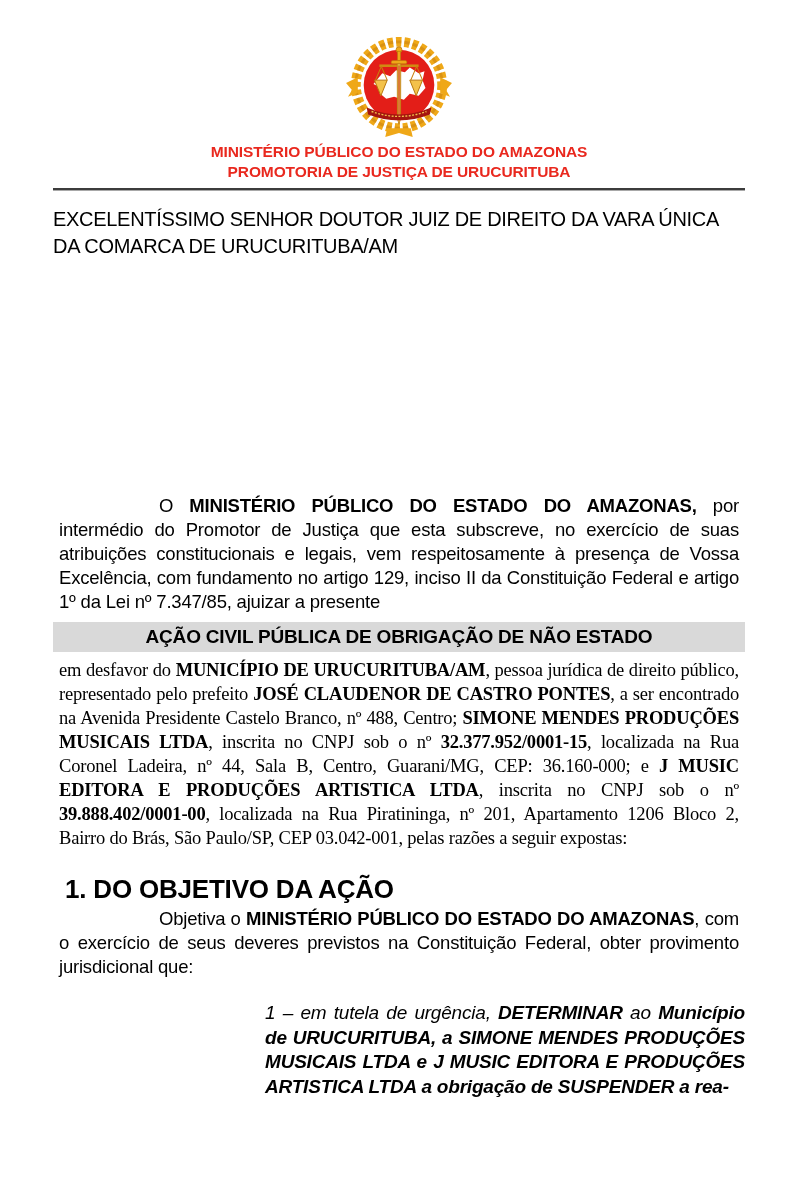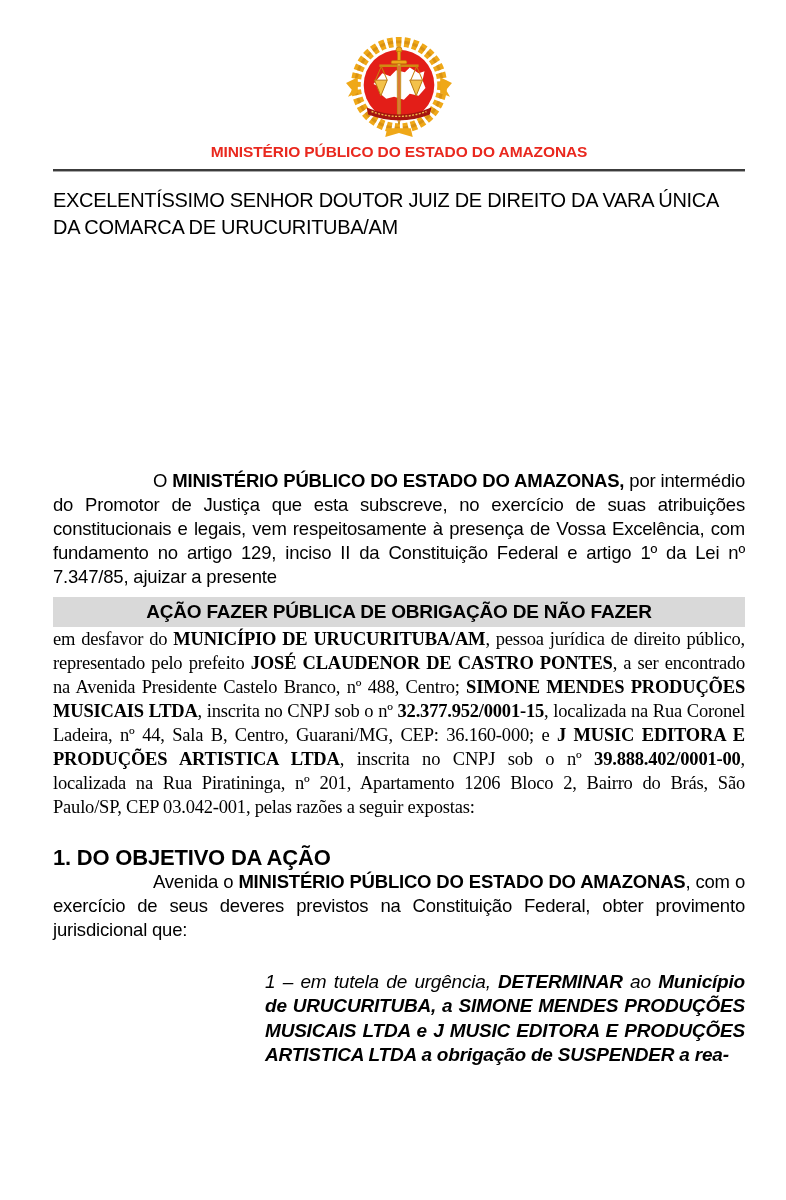--- a/index.html
+++ b/index.html
@@ -19,37 +19,37 @@
     color:var(--accent_red);font-weight:700;font-size:15.5px;line-height:19.5px;
     text-align:center;letter-spacing:-0.1px;
   }
   .rule{margin-top:7px;height:3px;background:var(--rule_color);border-bottom:1px solid #a8a8a8;}
   h1.addressee{
     margin:15px 0 0;font-size:20px;line-height:27px;font-weight:400;
     letter-spacing:-0.3px;
   }
   .spacer{height:228px;}
   p.body{
-    margin:0;font-size:18.5px;line-height:24px;text-align:justify;
+    margin:6px;font-size:18.5px;line-height:24px;text-align:justify;
     letter-spacing:-0.2px;
   }
   .indent{text-indent:100px;}
   .action-box{
     margin-top:8px;background:var(--title_box_bg);text-align:center;
     font-weight:700;font-size:19px;line-height:26px;padding:2px 0;
     letter-spacing:-0.2px;
   }
   .defendants{margin-top:17px;font-family:Liberation Serif, serif;}
   h2.section{
-    margin:27px 0 0;font-size:22px;line-height:24px;font-weight:700;
+    margin:27px 12px 0;font-size:26px;line-height:24px;font-weight:700;
     letter-spacing:-0.2px;
   }
   .objective{margin-top:36px;}
   blockquote.quote{
-    margin:28px 0 0 212px;font-size:19px;line-height:24.5px;
+    margin:22px 0 0 212px;font-size:19px;line-height:24.5px;
     text-align:justify;font-style:italic;letter-spacing:-0.2px;
   }
 </style>
 </head>
 <body>
 
 <div class="page">
 
   <header>
     <div class="logo-wrap">
@@ -86,35 +86,36 @@
           <line x1="60" y1="30" x2="60" y2="84" stroke="#c2301f" stroke-width="1"></line>
         </g>
 
         <g>
           <path d="M27,73 q33,14 66,0 l-1.5,7 q-31.5,12 -63,0 z" fill="#a5150f"></path>
           <path d="M32,77 q28,10 56,0" stroke="#f0c04a" stroke-width="1.4" stroke-dasharray="2 1.5" fill="none"></path>
         </g>
       </svg>
     </div>
     <div class="org">MINISTÉRIO PÚBLICO DO ESTADO DO AMAZONAS</div>
+    <div class="org">PROMOTORIA DE JUSTIÇA DE URUCURITUBA</div>
   </header>
 
   <div class="rule"></div>
 
   <h1 class="addressee">EXCELENTÍSSIMO SENHOR DOUTOR JUIZ DE DIREITO DA VARA ÚNICA DA COMARCA DE URUCURITUBA/AM</h1>
 
   <div class="spacer"></div>
 
   <p class="body indent"><span>O </span><span style="font-weight: 700;">MINISTÉRIO PÚBLICO DO ESTADO DO AMAZONAS,</span><span> por intermédio do Promotor de Justiça que esta subscreve, no exercício de suas atribuições constitucionais e legais, vem respeitosamente à presença de Vossa Excelência, com fundamento no artigo 129, inciso II da Constituição Federal e artigo 1º da Lei nº 7.347/85, ajuizar a presente</span></p>
 
   <div class="action-box">
-    <div>AÇÃO FAZER PÚBLICA DE OBRIGAÇÃO DE NÃO FAZER</div>
+    <div>AÇÃO CIVIL PÚBLICA DE OBRIGAÇÃO DE NÃO ESTADO</div>
   </div>
 
   <p class="body defendants"><span>em desfavor do </span><span style="font-weight: 700;">MUNICÍPIO DE URUCURITUBA/AM</span><span>, pessoa jurídica de direito público, representado pelo prefeito </span><span style="font-weight: 700;">JOSÉ CLAUDENOR DE CASTRO PONTES</span><span>, a ser encontrado na Avenida Presidente Castelo Branco, nº 488, Centro; </span><span style="font-weight: 700;">SIMONE MENDES PRODUÇÕES MUSICAIS LTDA</span><span>, inscrita no CNPJ sob o nº </span><span style="font-weight: 700;">32.377.952/0001-15</span><span>, localizada na Rua Coronel Ladeira, nº 44, Sala B, Centro, Guarani/MG, CEP: 36.160-000; e </span><span style="font-weight: 700;">J MUSIC EDITORA E PRODUÇÕES ARTISTICA LTDA</span><span>, inscrita no CNPJ sob o nº </span><span style="font-weight: 700;">39.888.402/0001-00</span><span>, localizada na Rua Piratininga, nº 201, Apartamento 1206 Bloco 2, Bairro do Brás, São Paulo/SP, CEP 03.042-001, pelas razões a seguir expostas:</span></p>
 
   <h2 class="section">1. DO OBJETIVO DA AÇÃO</h2>
 
-  <p class="body indent objective"><span>Avenida o </span><span style="font-weight: 700;">MINISTÉRIO PÚBLICO DO ESTADO DO AMAZONAS</span><span>, com o exercício de seus deveres previstos na Constituição Federal, obter provimento jurisdicional que:</span></p>
+  <p class="body indent objective"><span>Objetiva o </span><span style="font-weight: 700;">MINISTÉRIO PÚBLICO DO ESTADO DO AMAZONAS</span><span>, com o exercício de seus deveres previstos na Constituição Federal, obter provimento jurisdicional que:</span></p>
 
   <blockquote class="quote"><span style="font-style: italic;">1 – em tutela de urgência, </span><span style="font-weight: 700; font-style: italic;">DETERMINAR</span><span style="font-style: italic;"> ao </span><span style="font-weight: 700; font-style: italic;">Município de URUCURITUBA, a SIMONE MENDES PRODUÇÕES MUSICAIS LTDA e J MUSIC EDITORA E PRODUÇÕES ARTISTICA LTDA a obrigação de SUSPENDER a rea-</span></blockquote>
 
 </div>
 
 </body></html>

